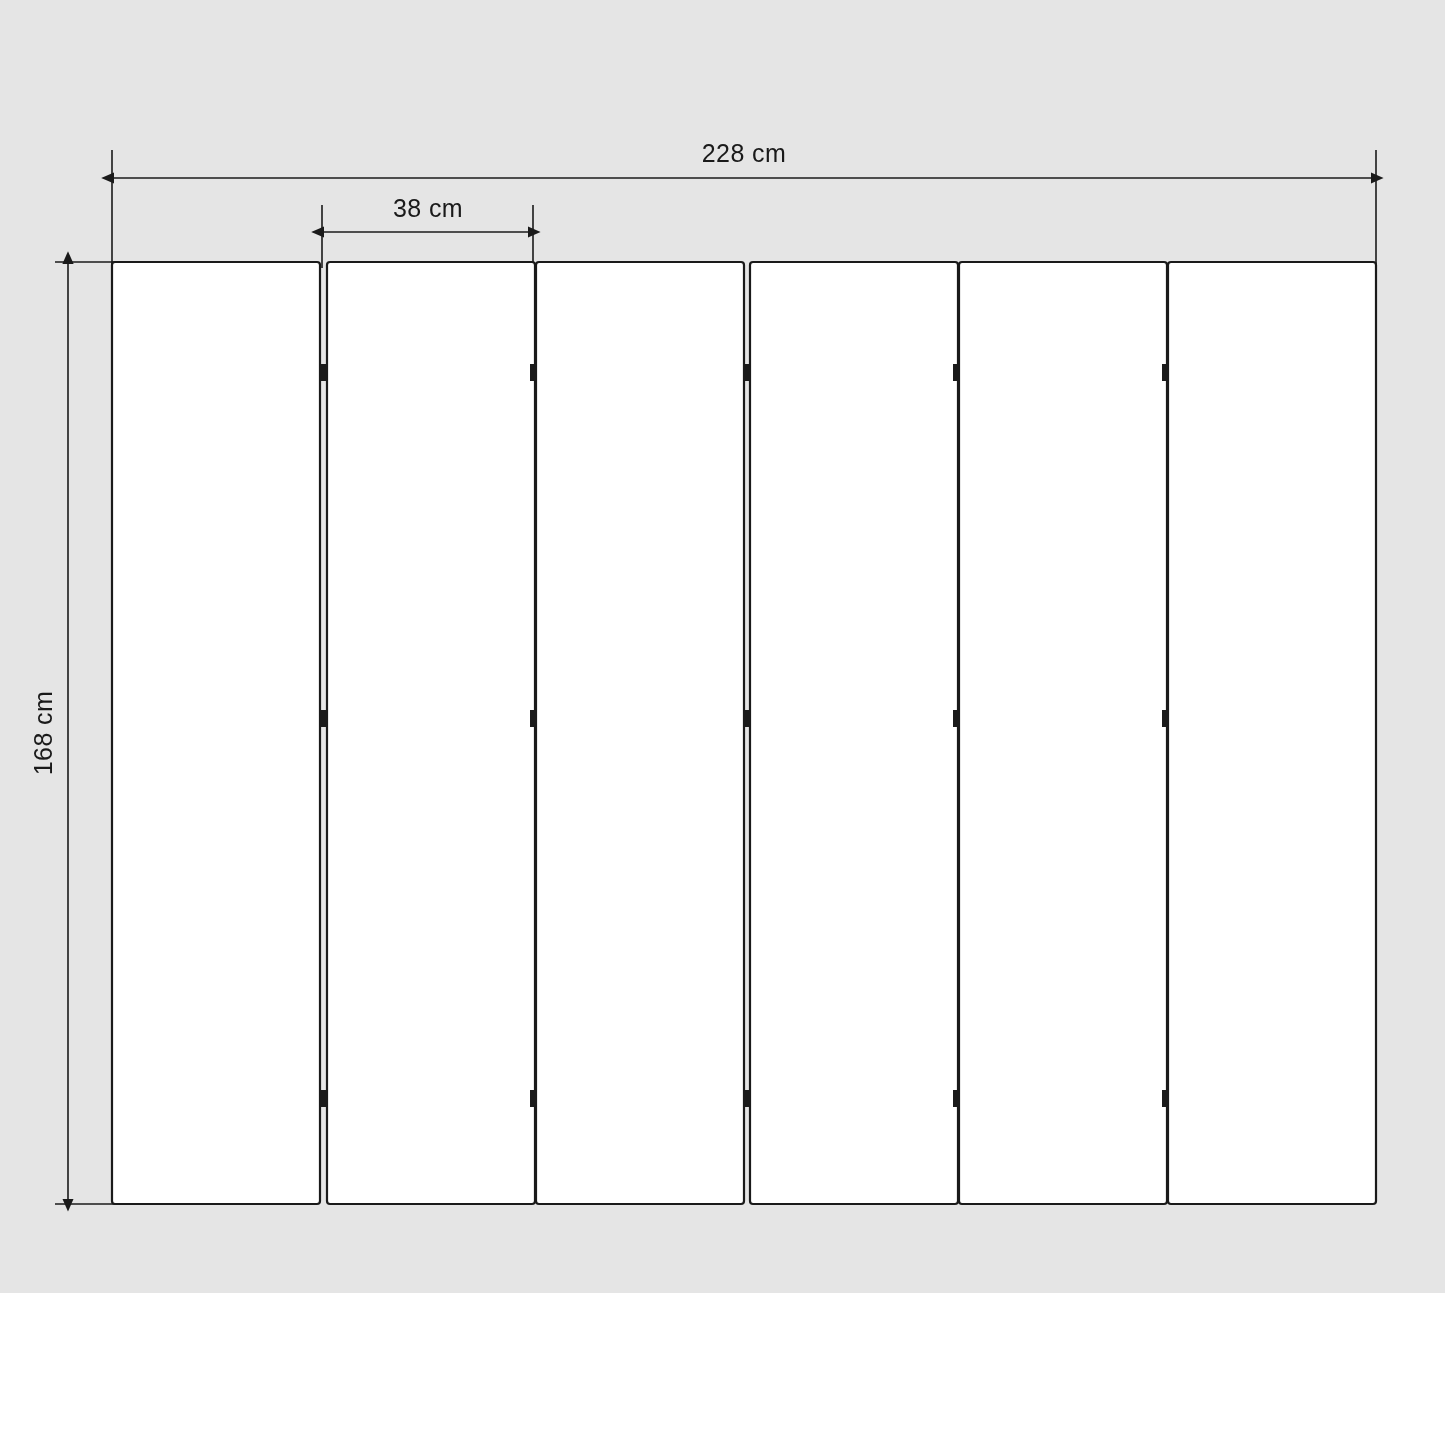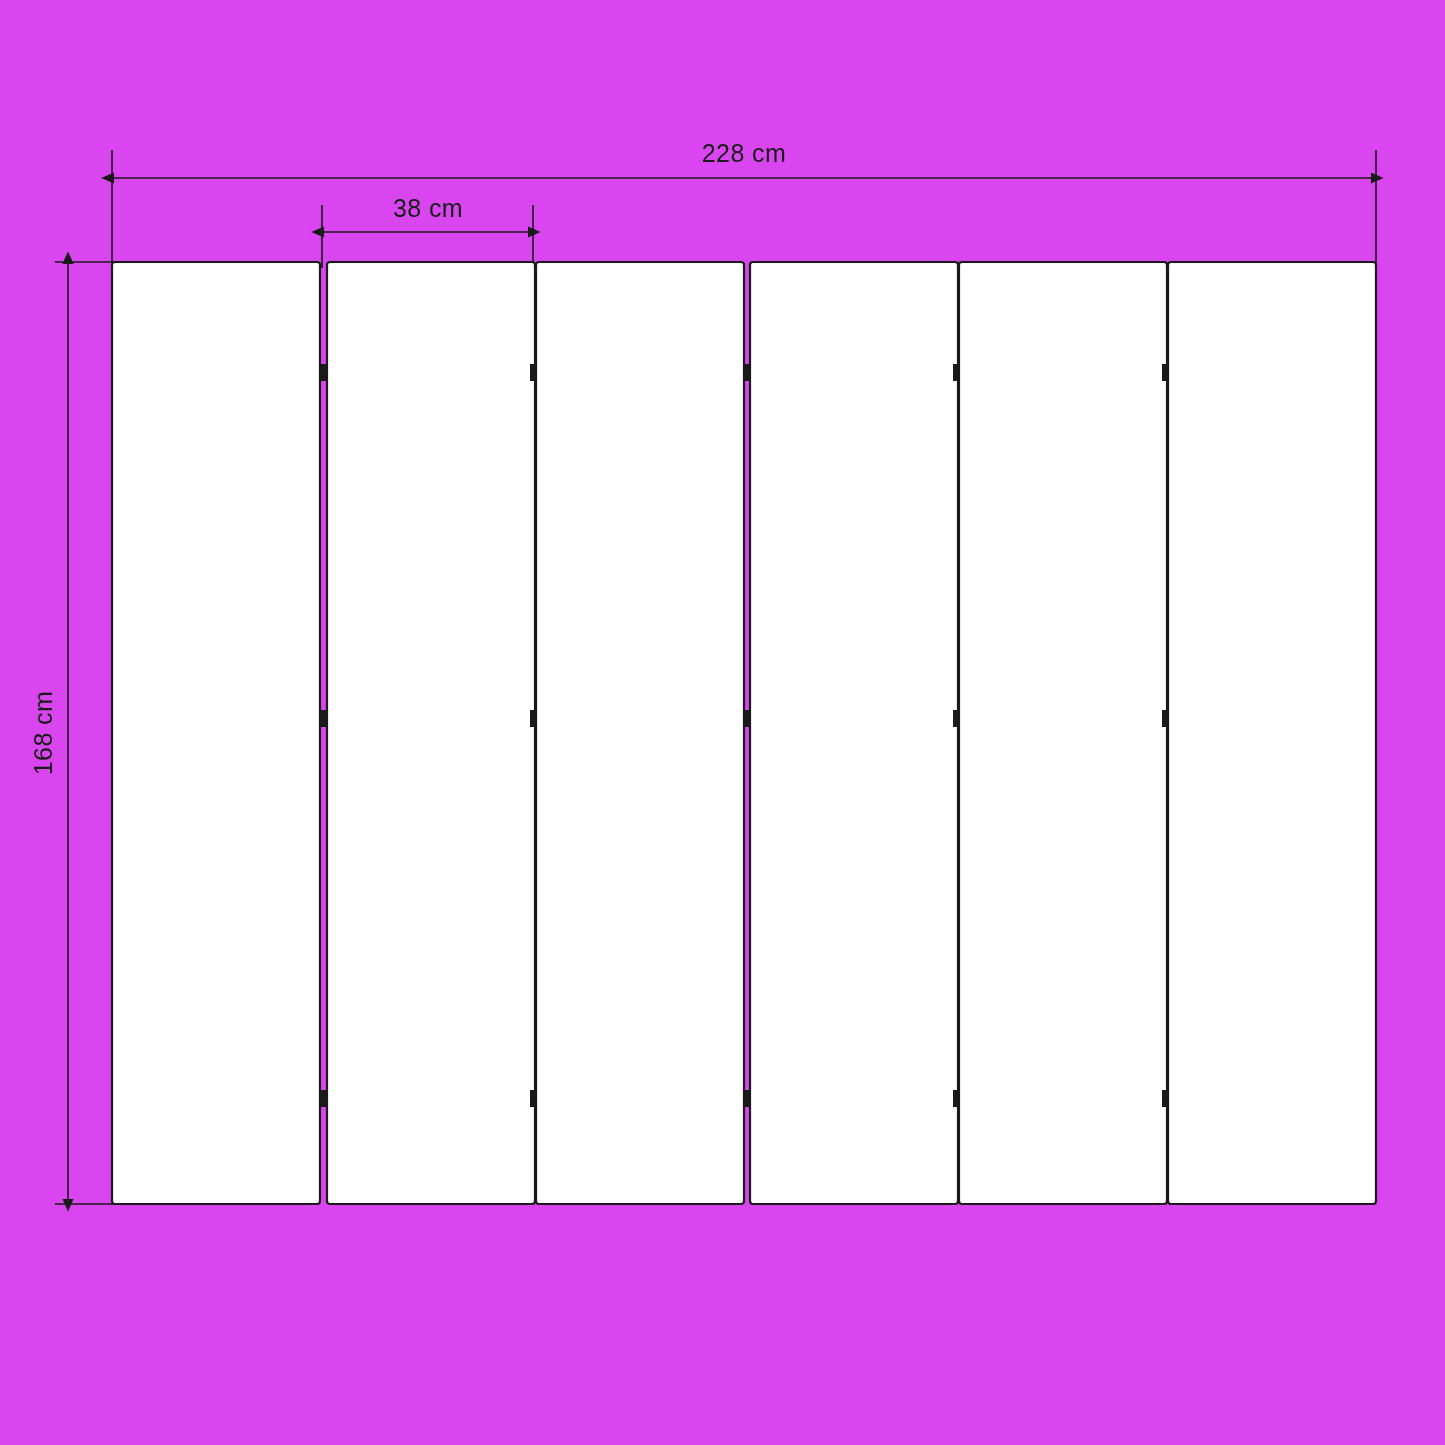--- a/index.html
+++ b/index.html
@@ -3,22 +3,22 @@
 <meta charset="utf-8">
 <style>
   html, body {
     margin: 0;
     padding: 0;
     background: #ffffff;
   }
   #stage {
     position: relative;
     width: 1445px;
-    height: 1445px;
-    background: #d946ef;
+    height: 1293px;
+    background: #e5e5e5;
     font-family: "Liberation Sans", sans-serif;
     overflow: hidden;
   }
   #diagram-svg {
     position: absolute;
     left: 0;
     top: 0;
     width: 1445px;
     height: 1445px;
     display: block;

